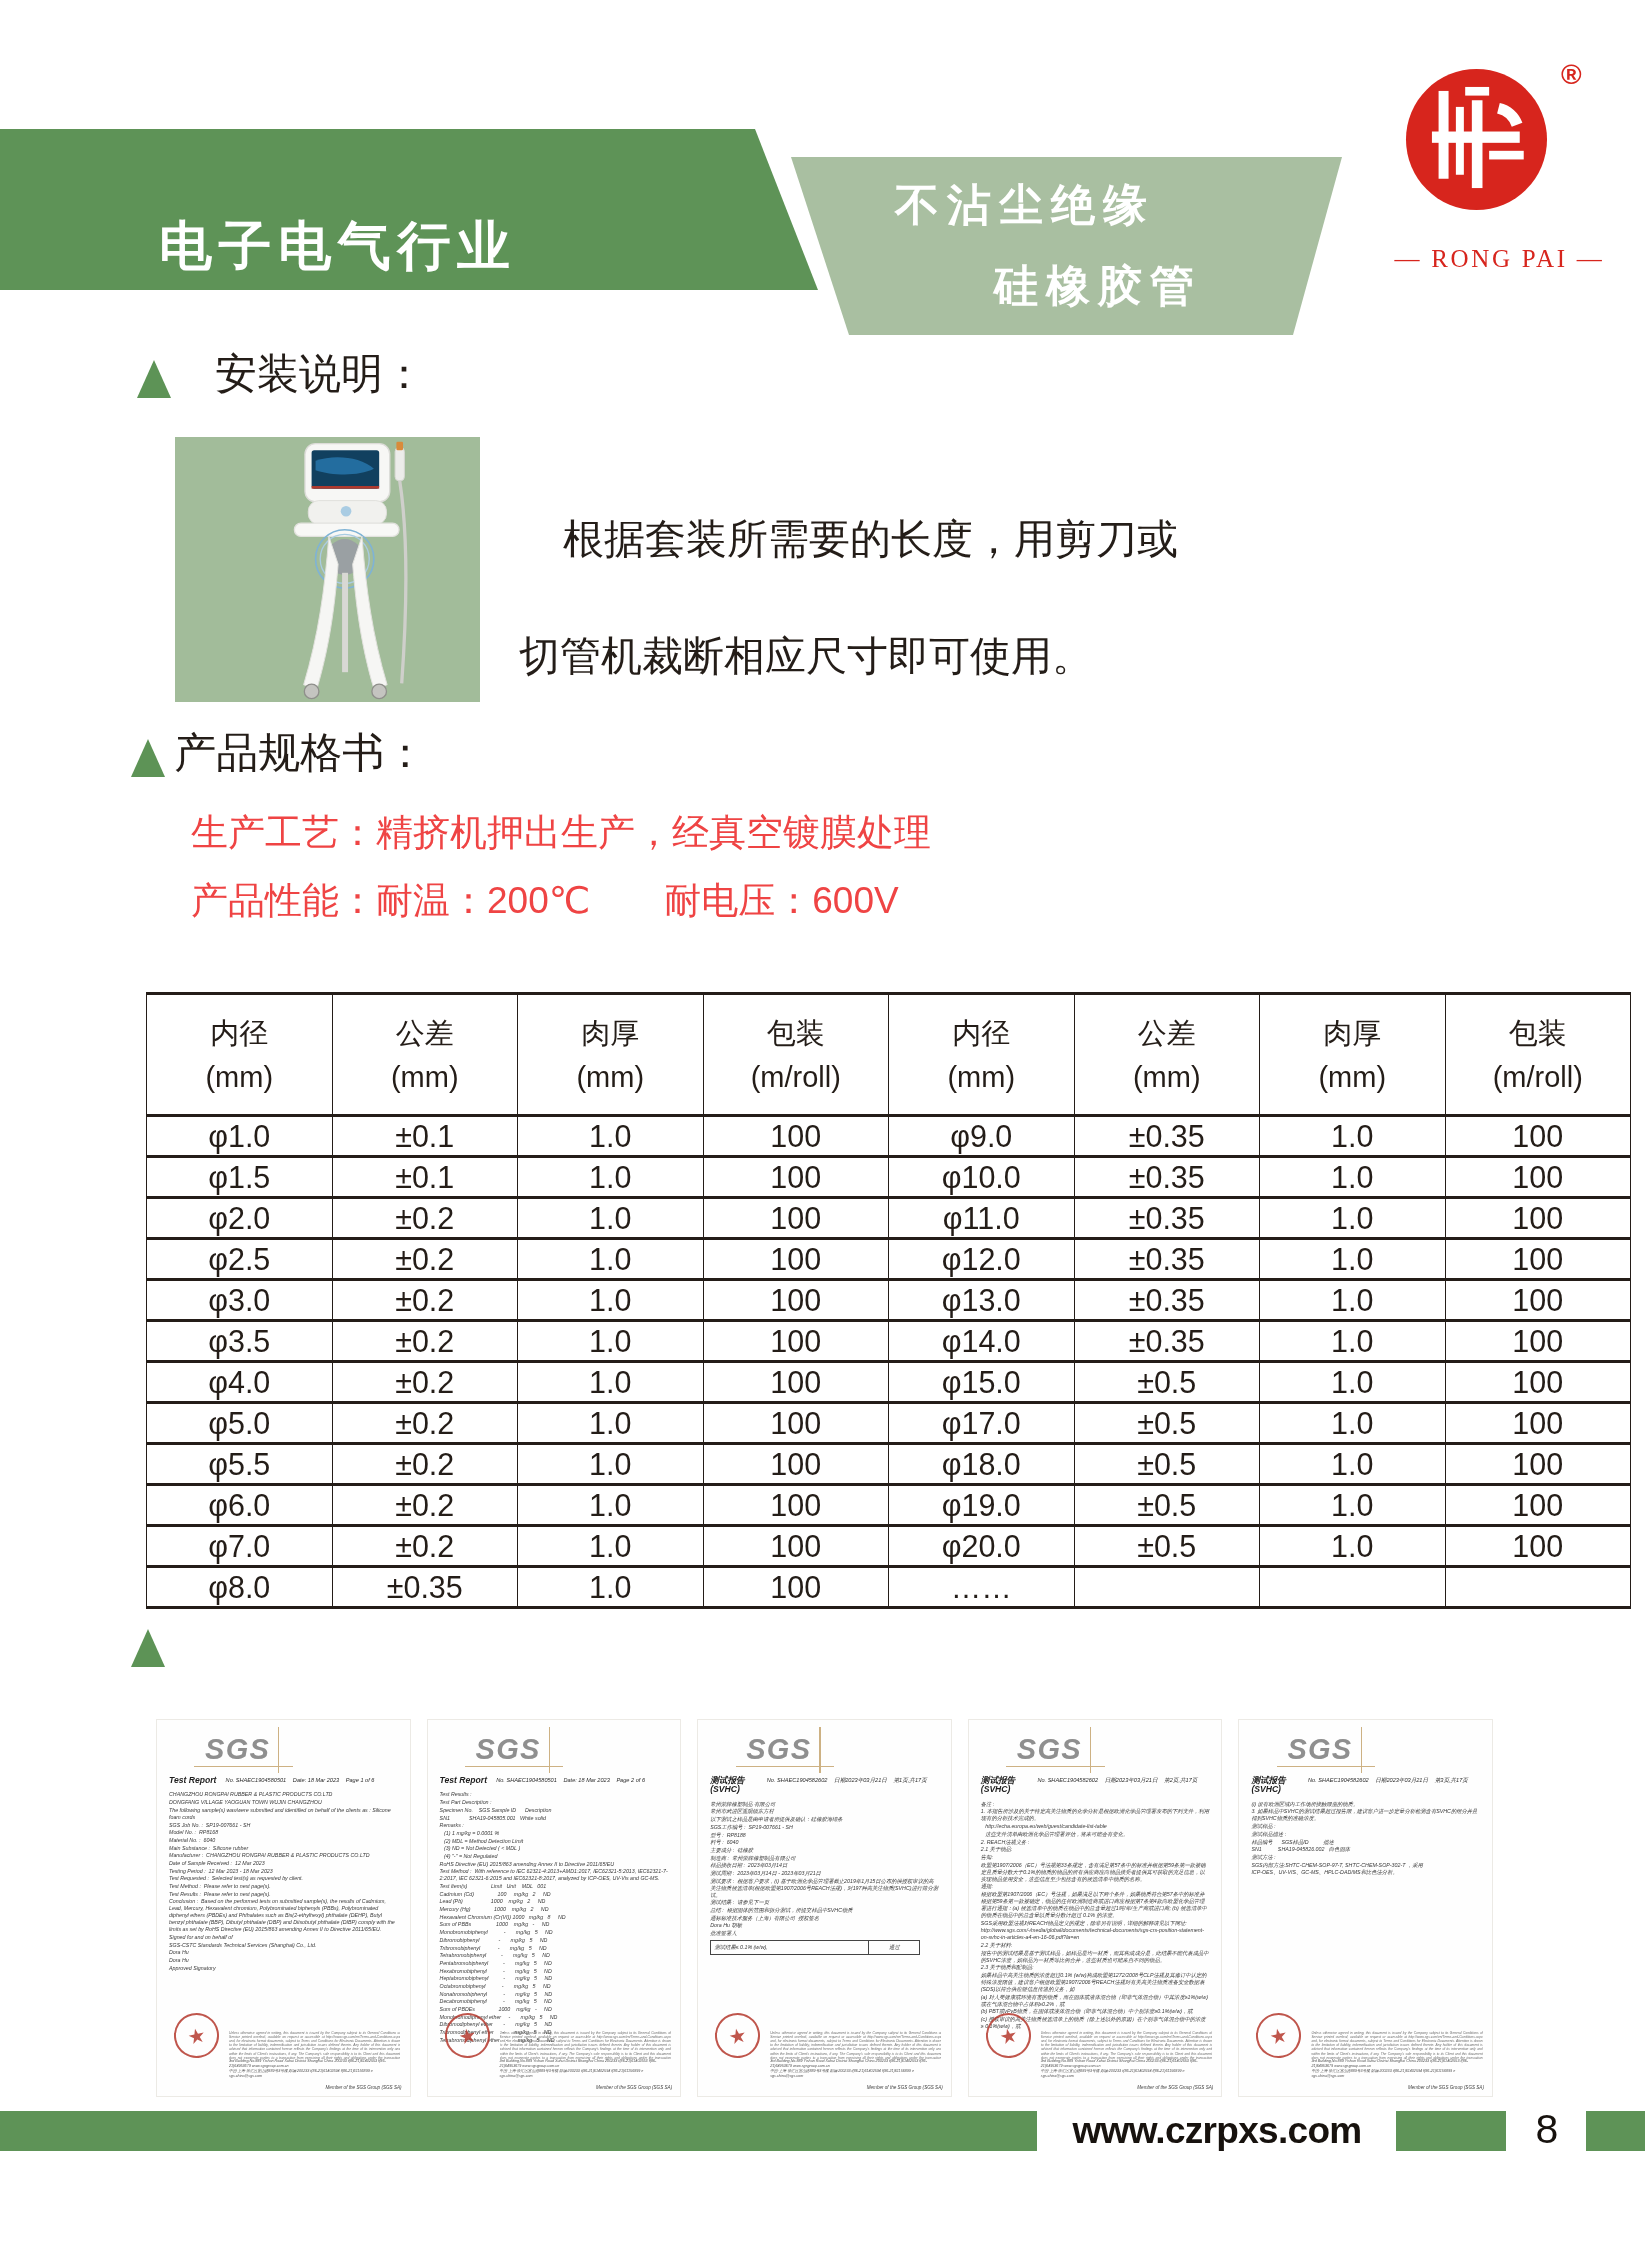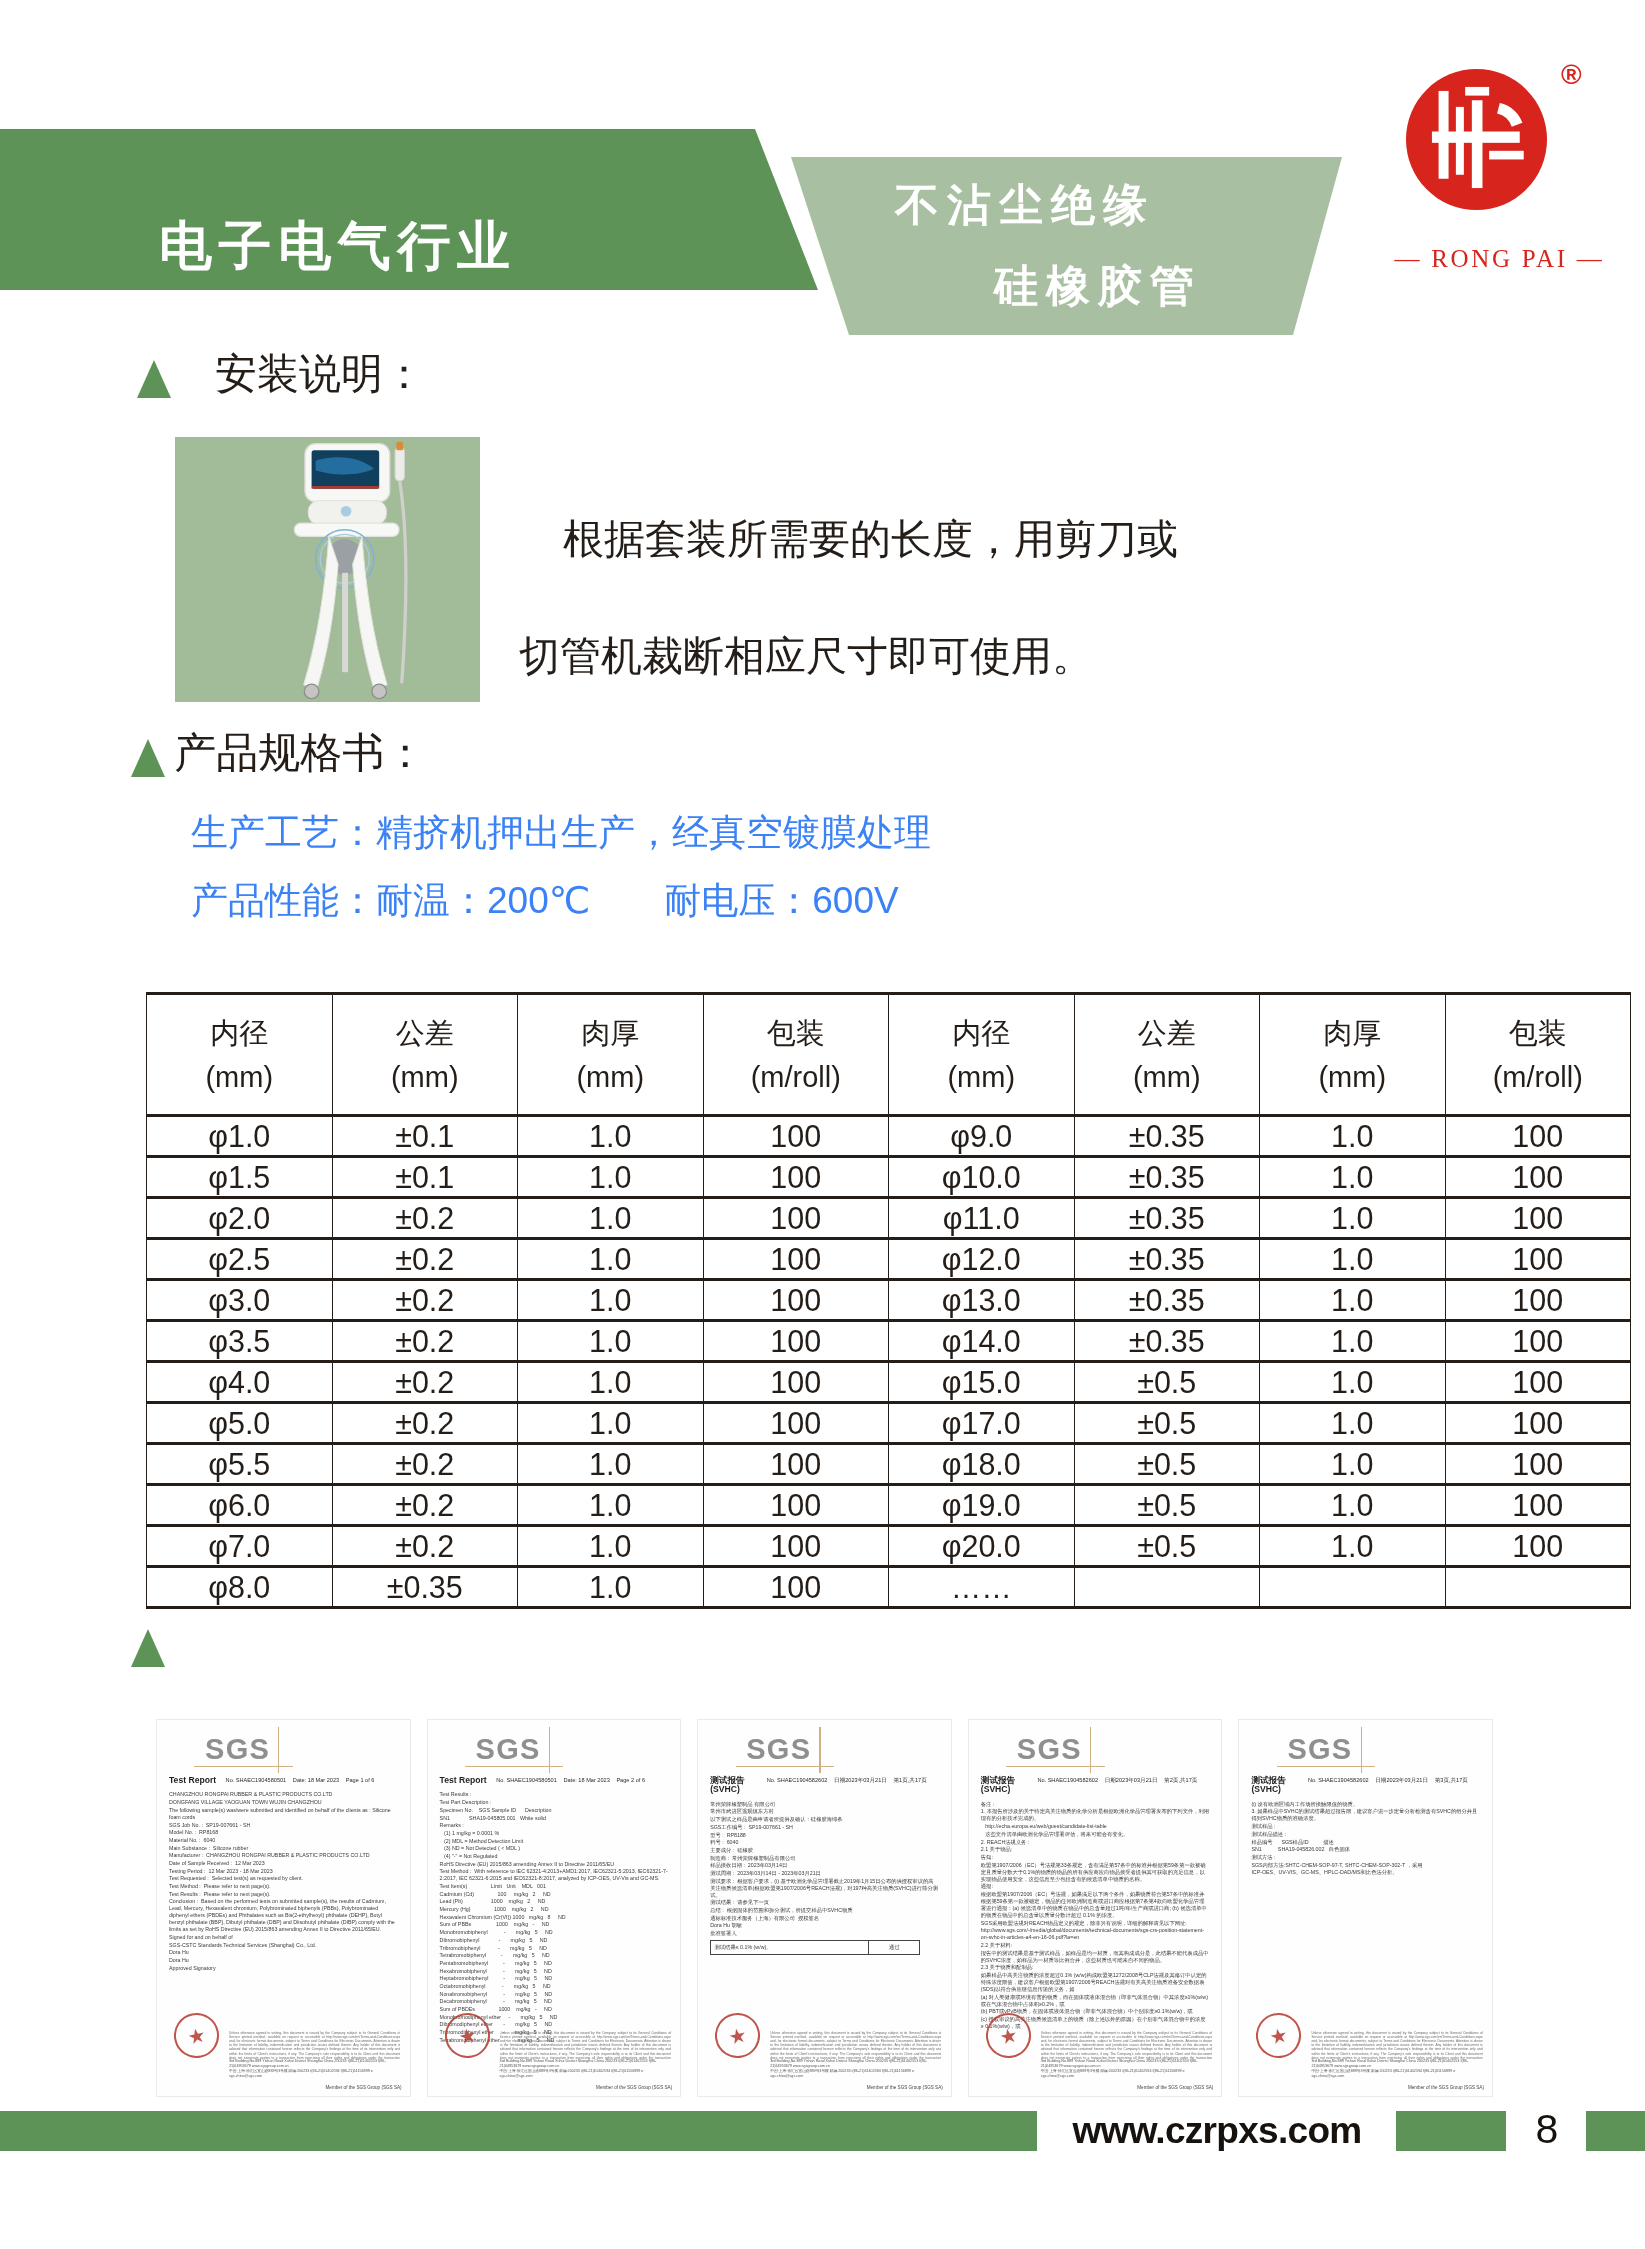--- a/index.html
+++ b/index.html
@@ -33,32 +33,32 @@
     font-family:"Liberation Serif","DejaVu Serif",serif;
   }
   
   .sec-title { position:absolute; display:flex; align-items:flex-end; gap:9.3px; }
   .tri { width:0; height:0; border-left:17px solid transparent; border-right:17px solid transparent; border-bottom:38px solid #5d9356; margin-bottom:4px; }
   .sec-title h2 { font-size:42px; font-weight:500; color:#241d18; white-space:nowrap; }
   
   .photo-box { position:absolute; left:175px; top:437px; width:305px; height:265px; background:#a2bc9a; }
   .install-line { position:absolute; font-size:41px; color:#241d18; white-space:nowrap; }
   
-  .spec-line { position:absolute; font-size:37px; color:#3b82f6; white-space:nowrap; }
+  .spec-line { position:absolute; font-size:37px; color:#ef4444; white-space:nowrap; }
   
   .spec-table { position:absolute; left:146px; top:992px; width:1485px; border-collapse:collapse; table-layout:fixed;border-radius:18px; }
   .spec-table th, .spec-table td {
     border-left:1.3px solid #241d18; border-right:1.3px solid #241d18;
     border-top:3.3px solid #241d18; border-bottom:3.3px solid #241d18;
     text-align:center; vertical-align:middle; font-weight:normal; color:#241d18;
   }
   .spec-table th { height:122px; font-size:29px; line-height:44px; }
   .spec-table td { height:41px; font-size:30.5px; }
   
-  .certs { position:absolute; left:156px; top:1719px; width:1337px; height:378px; display:flex; gap:16px; }
+  .certs { position:absolute; left:156px; top:1719px; width:1337px; height:378px; display:flex; gap:16px;font-style:italic; }
   .cert {
     position:relative; flex:1; background:#fefefe; border:0.7px solid #eceae5; overflow:hidden;
     padding:14.6px 12px 64px 12px; color:#333;
   }
   .sgs { position:relative; margin-left:36px; width:max-content; color:#8f8f8f; font-size:29px; font-weight:bold; letter-spacing:1.3px; line-height:1; }
   .sgs::after { content:""; position:absolute; left:-10.6px; right:-22.6px; bottom:-3.3px; height:1.3px; background:#cdb183; }
   .sgs::before { content:""; position:absolute; right:-9.3px; top:-8px; width:1.3px; height:46px; background:#cdb183; }
   .cert-head { display:flex; gap:6.6px; margin-top:12px; align-items:flex-start; }
   .cert-title { font-size:8.6px; font-weight:bold; color:#1e1e1e; line-height:9.3px; min-width:50px; white-space:pre-line; }
   .cert-meta { font-size:5.6px; color:#2a2a2a; padding-top:1.3px; white-space:nowrap; }

